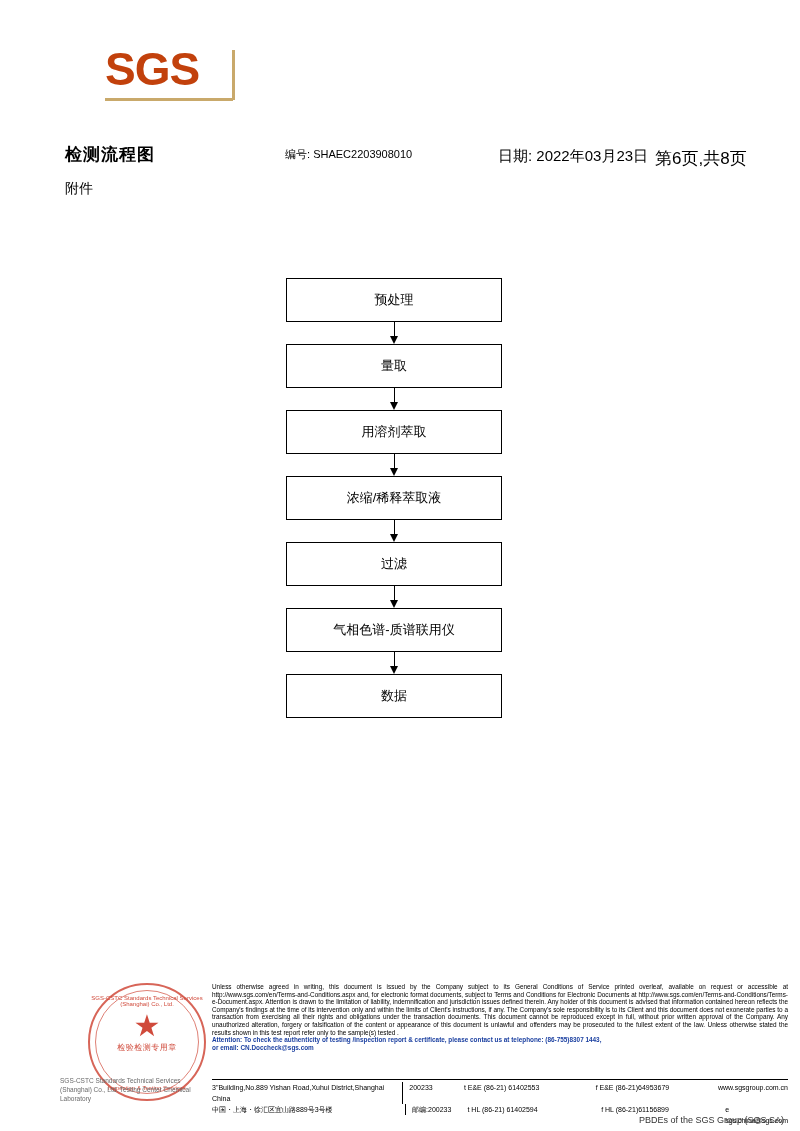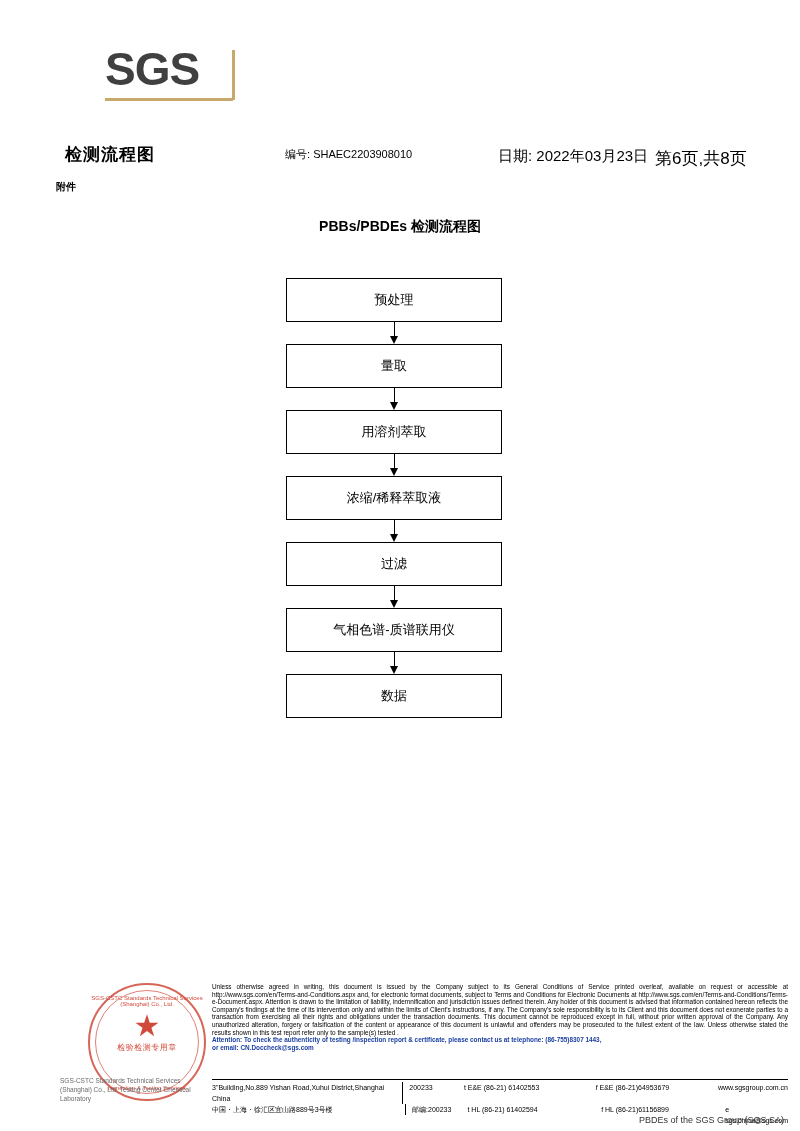--- a/index.html
+++ b/index.html
@@ -26,21 +26,21 @@
     position: absolute;
     left: 105px;
     top: 44px;
     width: 130px;
   }
   .logo-text {
     font-family: "Liberation Sans", sans-serif;
     font-weight: bold;
     font-size: 46px;
     letter-spacing: -1px;
-    color: #404040;
+    color: #c2410c;
     line-height: 50px;
   }
   .logo-rule {
     width: 128px;
     height: 3px;
     background: #c9a96b;
     margin-top: 4px;
   }
   .logo-tick {
     position: absolute;
@@ -54,24 +54,24 @@
   .report-title {
     position: absolute;
     left: 65px;
     top: 143px;
     font-size: 17px;
     font-weight: bold;
     letter-spacing: 1px;
   }
   .attachment-label {
     position: absolute;
-    left: 56px;
+    left: 65px;
     top: 180px;
-    font-size: 10px;
-    font-weight: bold;
+    font-size: 14px;
+    font-weight: normal;
   }
   .meta-no {
     position: absolute;
     left: 285px;
     top: 147px;
     font-size: 11px;
   }
   .meta-date {
     position: absolute;
     left: 498px;
@@ -283,21 +283,20 @@
   <div class="meta-no">
     <span>编号:</span>
     <span>SHAEC2203908010</span>
   </div>
   <div class="meta-date">
     <span>日期:</span>
     <span>2022年03月23日</span>
   </div>
   <div class="meta-page">第6页,共8页</div>
 
-  <div class="flow-title">PBBs/PBDEs 检测流程图</div>
 
   <div class="flow">
     <div class="flow-box">预处理</div>
     <div class="flow-arrow">
         <div class="shaft"></div>
         <div class="head"></div>
       </div>
 
     <div class="flow-box">量取</div>
     <div class="flow-arrow">

